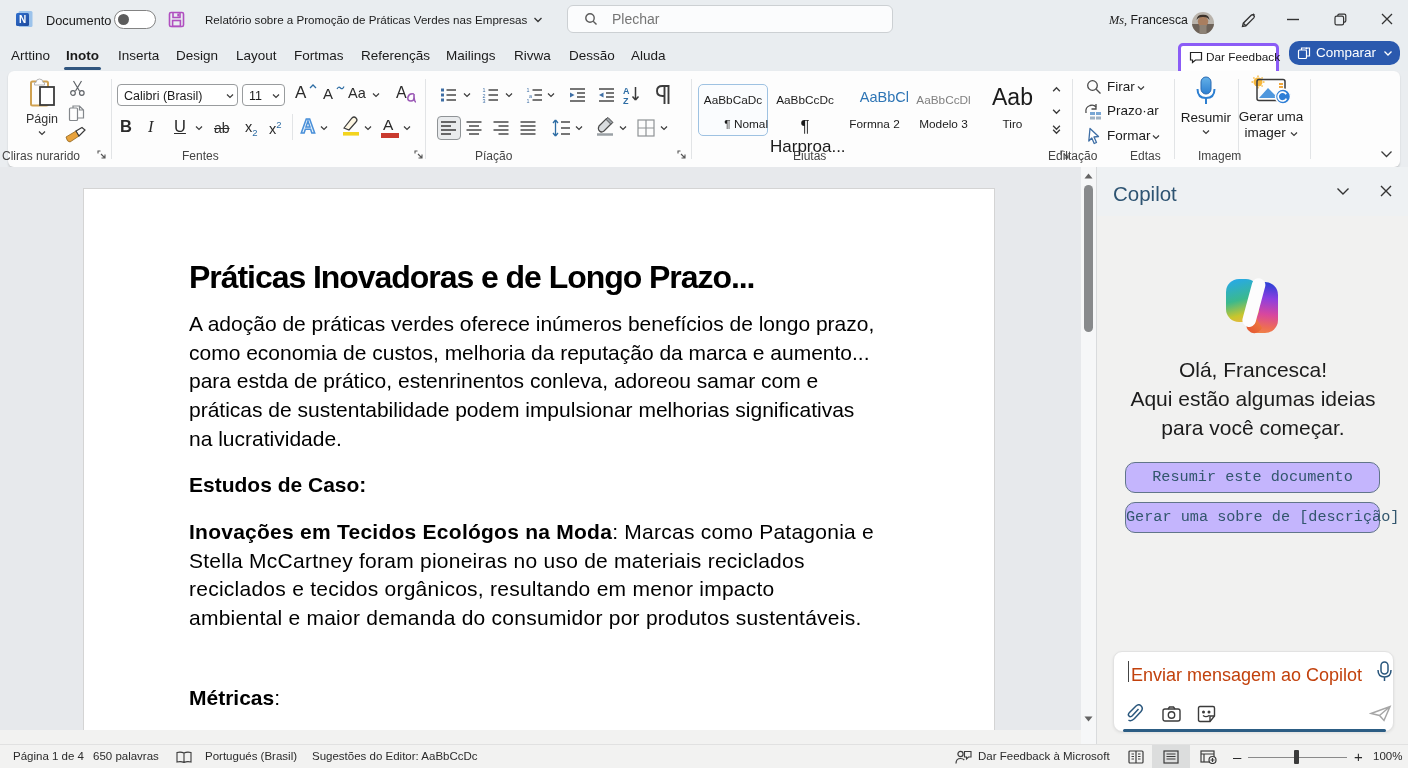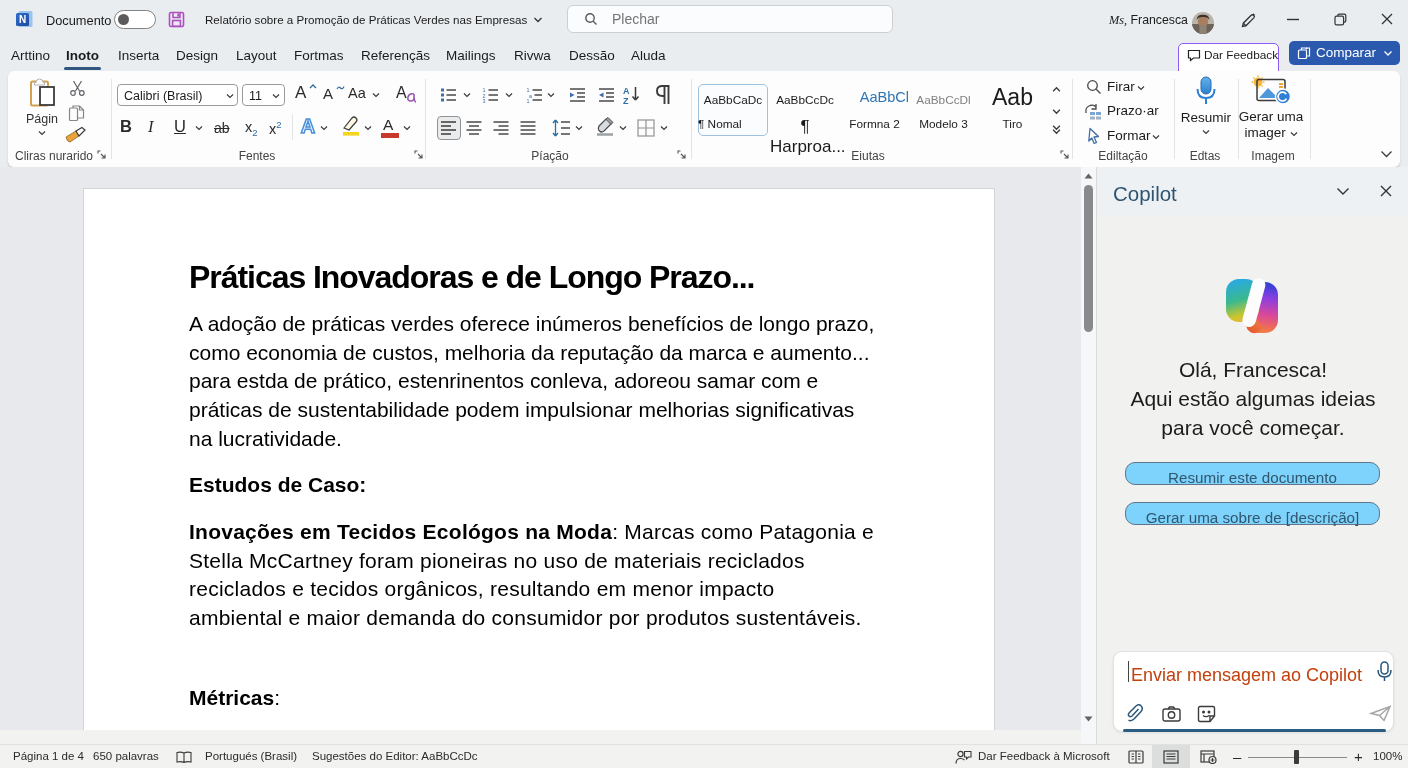--- a/index.html
+++ b/index.html
@@ -14,42 +14,42 @@
 
   
   #tabrow { position:absolute; left:0; top:40px; width:1408px; height:31px; background:#e9edf0; }
   .tab { position:absolute; top:0; height:31px; line-height:32px; font-size:13.5px; white-space:nowrap; color:#1b1b1b; }
   .tab.sel { font-weight:bold; }
   .tab.sel::after { content:""; position:absolute; left:-2px; right:-2px; bottom:1px; height:3px; border-radius:2px; background:#31567f; }
 
   
   #ribbon { position:absolute; left:8px; top:71px; width:1392px; height:96px; background:#fdfdfd; border-radius:6px; box-shadow:0 1.5px 2px rgba(0,0,0,0.14); }
   .vsep { position:absolute; top:79px; height:80px; width:1px; background:#e2e4e6; }
-  .glabel { position:absolute; top:149px; font-size:12px; color:#444; text-align:center; }
+  .glabel { position:absolute; top:149px; font-size:12px; color:#444; }
   .launcher { position:absolute; top:150px; }
 
   
   #canvas { position:absolute; left:0; top:167px; width:1081px; height:577px; background:#e7e9ec; }
   #canvas .lowband { position:absolute; left:0; top:563px; width:1081px; height:14px; background:#f2f2f1; z-index:5; }
   #page { position:absolute; left:83px; top:21px; width:912px; height:556px; background:#ffffff; border:1px solid #d4d4d4; border-bottom:none; }
   #docscroll { position:absolute; left:1081px; top:167px; width:15px; height:577px; background:#f6f7f8; }
   #docthumb { position:absolute; left:3px; top:18px; width:9px; height:147px; background:#888a8c; border-radius:5px; }
 
   
   #copilot { position:absolute; left:1096px; top:167px; width:312px; height:577px; background:#f1f1f0; border-left:1px solid #d9dbdd; }
   #cop-head { position:absolute; left:0; top:0; width:312px; height:49px; background:#eef1f3; }
 
   
   #statusbar { position:absolute; left:0; top:744px; width:1408px; height:36px; background:#f2f2f1; border-top:1px solid #e1e1e1; font-size:11.5px; color:#2b2b2b; }
   .st { position:absolute; top:0; height:24px; line-height:23px; white-space:nowrap; }
   .doc { color:#000; white-space:nowrap; }
   .title { font-size:32px; font-weight:bold; letter-spacing:-1.05px; }
   .body { font-size:21px; line-height:28.7px; }
   .bold { font-weight:bold; }
-  .cbtn { position:absolute; width:255px; height:23px; background:#7dd3fc; border:1.3px solid #61758a; border-radius:10px; font-size:15.2px; color:#32566d; text-align:center; line-height:29px; white-space:nowrap; }
+  .cbtn { position:absolute; width:255px; height:31px; background:#c4b5fd; border:1.3px solid #61758a; border-radius:10px; font-size:15.2px; color:#32566d; text-align:center; line-height:29px; white-space:nowrap;font-family:Liberation Mono, monospace; }
 </style>
 </head>
 <body>
 <div id="app">
   <div id="titlebar">
     <svg class="abs" style="left:15px;top:10px" width="19" height="19" viewBox="0 0 19 19">
       <defs>
           <linearGradient id="wg" x1="0" y1="0" x2="1" y2="1">
         <stop offset="0" stop-color="#2f6fce"></stop>
             <stop offset="1" stop-color="#1e4a9d"></stop>
@@ -115,27 +115,27 @@
     <span class="tab sel" style="left:66px">Inoto</span>
     <span class="tab" style="left:118px">Inserta</span>
     <span class="tab" style="left:176px">Design</span>
     <span class="tab" style="left:236px">Layout</span>
     <span class="tab" style="left:294px">Fortmas</span>
     <span class="tab" style="left:361px">Referençãs</span>
     <span class="tab" style="left:446px">Mailings</span>
     <span class="tab" style="left:514px">Rivwa</span>
     <span class="tab" style="left:569px">Dessão</span>
     <span class="tab" style="left:631px">Aluda</span>
-    <div class="abs" style="left:1178px;top:3px;width:101px;height:34px;background:#fff;border:1px solid #8b5cf6;border-radius:5px">
+    <div class="abs" style="left:1178px;top:3px;width:101px;height:34px;background:#fff;border:3px solid #8b5cf6;border-radius:5px">
       <svg class="abs" style="left:8px;top:4.5px" width="14" height="13" viewBox="0 0 14 13" fill="none" stroke="#222" stroke-width="1.2">
         <path d="M1.5 1.5 H12.5 V9 H6.5 L3.5 11.5 V9 H1.5 Z"></path>
       </svg>
       <span class="abs" style="left:25px;top:3.5px;font-size:11.8px;color:#1b1b1b;white-space:nowrap">Dar Feedback</span>
     </div>
-    <div class="abs" style="left:1289px;top:1px;width:111px;height:24px;background:#2a59ae;border-radius:5px">
+    <div class="abs" style="left:1289px;top:1px;width:111px;height:24px;background:#2a59ae;border-radius:10px">
       <svg class="abs" style="left:8px;top:5px" width="14" height="14" viewBox="0 0 14 14" fill="none" stroke="#fff" stroke-width="1.2">
         <rect x="1.5" y="4" width="8" height="8.5" rx="1"></rect>
         <path d="M4.5 4 V2 H12.5 V10 H9.5"></path>
         <path d="M9.5 1 l.4 1.1 1.1.4 -1.1.4 -.4 1.1 -.4-1.1 -1.1-.4 1.1-.4 Z" fill="#fff" stroke="none"></path>
       </svg>
       <span class="abs" style="left:27px;top:4px;font-size:13.5px;color:#fff">Comparar</span>
       <svg class="abs" style="left:94px;top:9px" width="10" height="7" viewBox="0 0 10 7" fill="none" stroke="#fff" stroke-width="1.3">
           <path d="M1.5 1.5 L5 5 L8.5 1.5"></path>
         </svg>
     </div>
@@ -345,21 +345,21 @@
     <svg class="abs" style="left:637px;top:119px" width="18" height="18" viewBox="0 0 18 18">
       <rect x="1" y="1" width="16" height="16" fill="none" stroke="#8f9396" stroke-width="1.2"></rect>
       <path d="M9 1 V17 M1 9 H17" stroke="#8f9396" stroke-width="1.2"></path>
     </svg>
     <svg class="abs" style="left:660px;top:125px" width="8" height="6" viewBox="0 0 8 6">
         <use href="#cv"></use>
       </svg>
 
     <div class="abs" style="left:698px;top:84px;width:70px;height:52px;background:#fafcfe;border:1.3px solid #9ec2e2;border-radius:5px"></div>
     <div class="abs" style="left:698px;top:93px;width:70px;text-align:center;font-size:11.8px;color:#1b1b1b">AaBbCaDc</div>
-    <div class="abs" style="left:698px;top:117px;width:70px;text-align:left;font-size:11.8px;color:#1b1b1b">¶ Nomal</div>
+    <div class="abs" style="left:698px;top:117px;width:70px;text-align:right;font-size:11.8px;color:#1b1b1b">¶ Nomal</div>
     <div class="abs" style="left:770px;top:93px;width:70px;text-align:center;font-size:11.8px;color:#1b1b1b">AaBbCcDc</div>
     <div class="abs" style="left:770px;top:117px;width:70px;text-align:center;font-size:17px;color:#1b1b1b">¶ Harproa...</div>
     <div class="abs" style="left:840px;top:89px;width:69px;text-align:right;font-size:14.5px;color:#2e75b5">AaBbCl</div>
     <div class="abs" style="left:840px;top:117px;width:69px;text-align:center;font-size:11.8px;color:#1b1b1b">Formna 2</div>
     <div class="abs" style="left:909px;top:93px;width:69px;text-align:center;font-size:11.8px;color:#808080">AaBbCcDl</div>
     <div class="abs" style="left:909px;top:117px;width:69px;text-align:center;font-size:11.8px;color:#1b1b1b">Modelo 3</div>
     <div class="abs" style="left:978px;top:84px;width:69px;text-align:center;font-size:23px;color:#1b1b1b">Aab</div>
     <div class="abs" style="left:978px;top:117px;width:69px;text-align:center;font-size:11.8px;color:#1b1b1b">Tiro</div>
     <svg class="abs" style="left:1052px;top:86px" width="9" height="7" viewBox="0 0 8 6">
         <g transform="rotate(180 4 3)">

